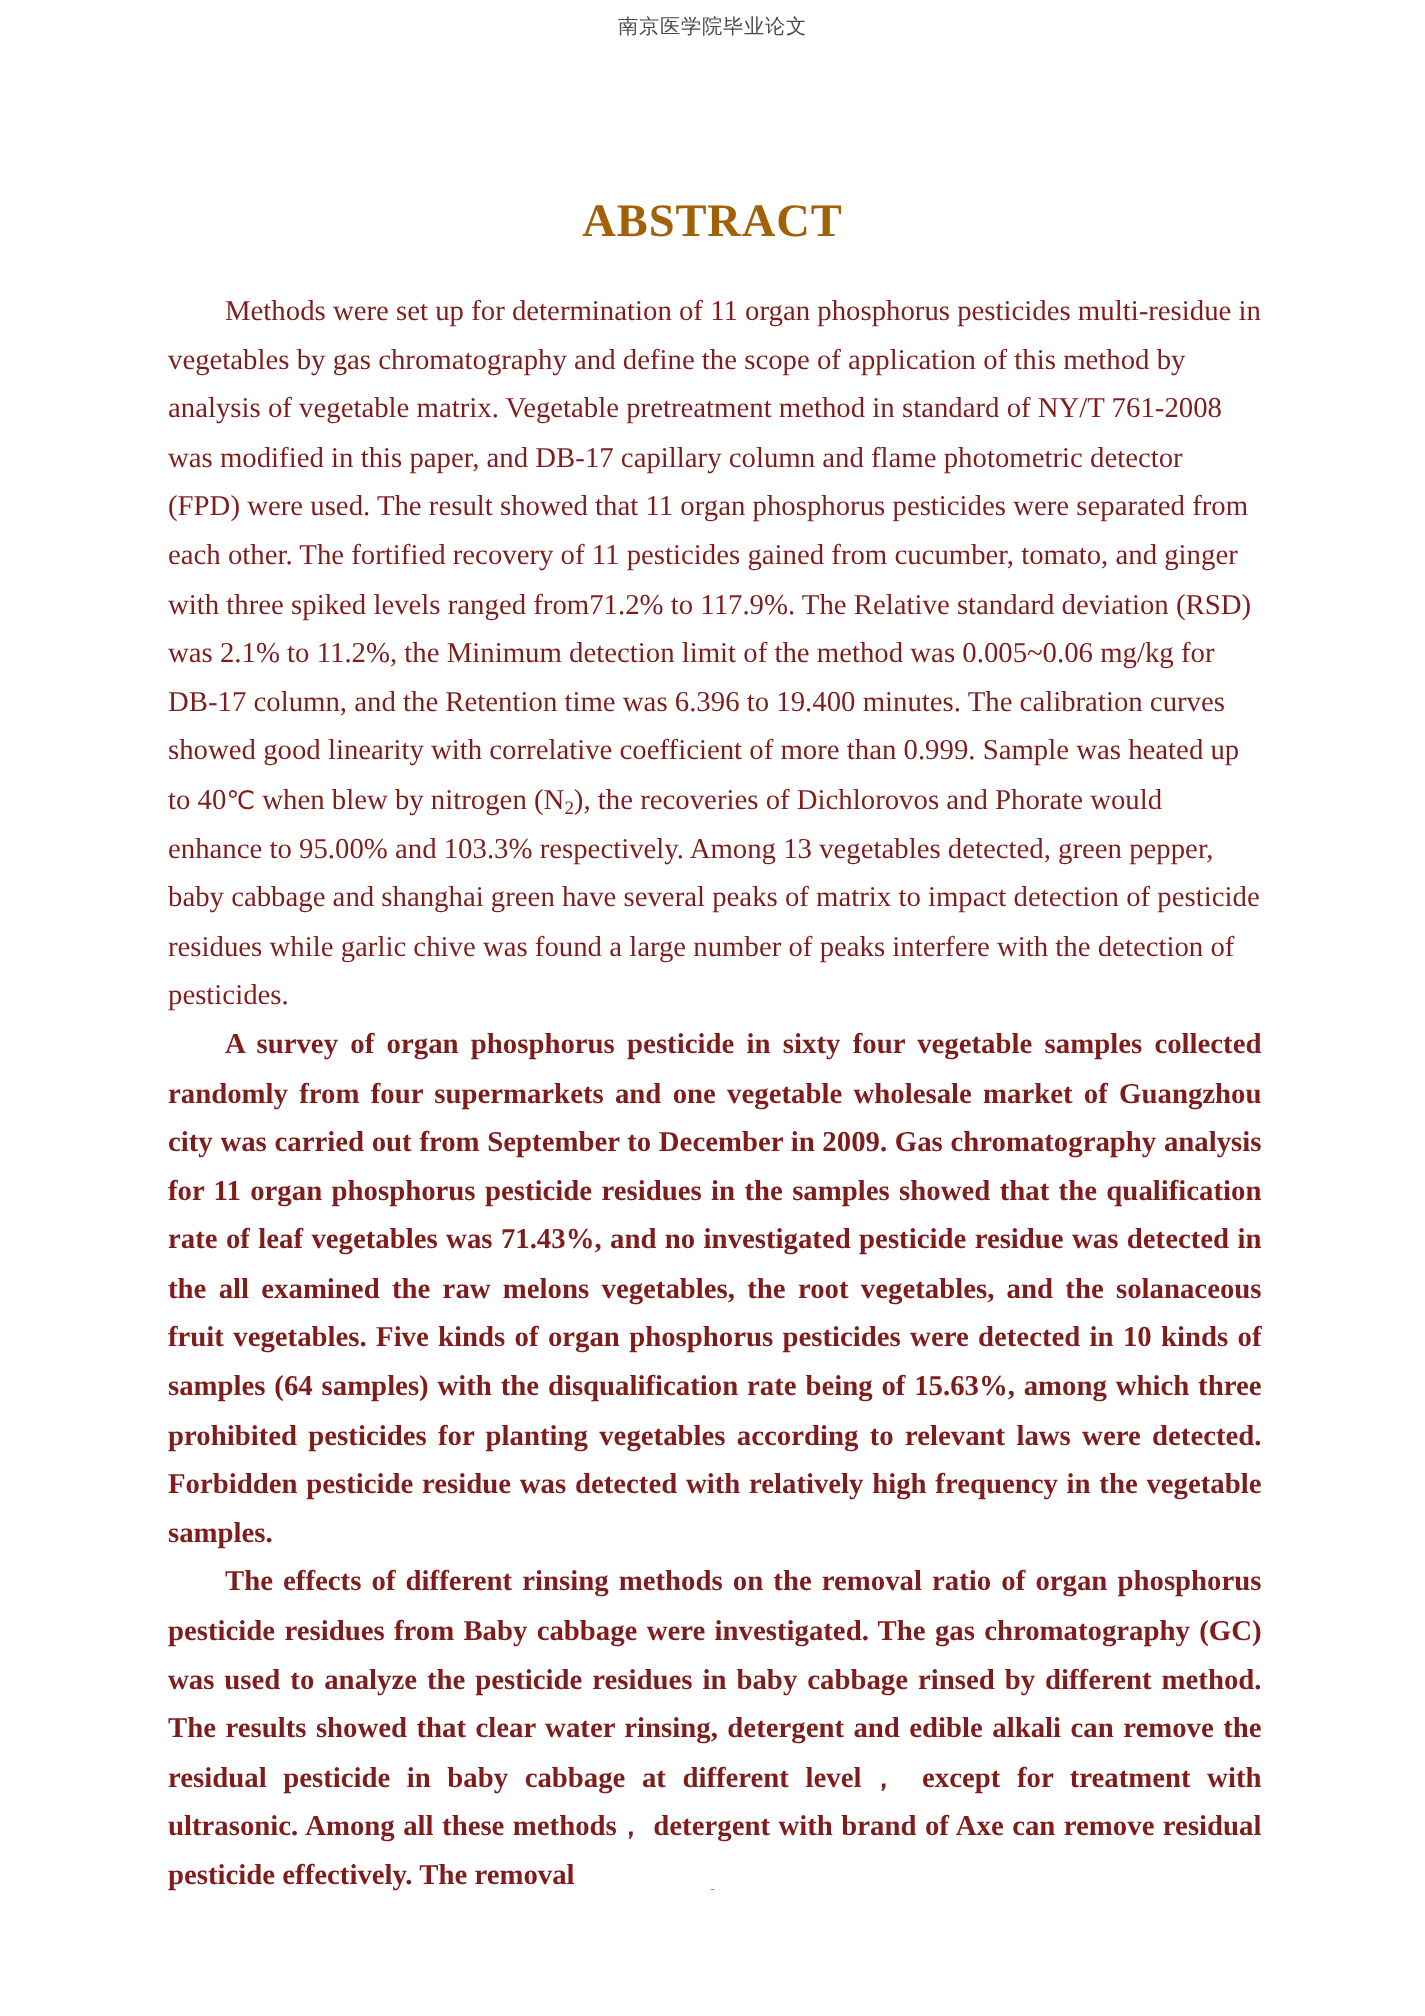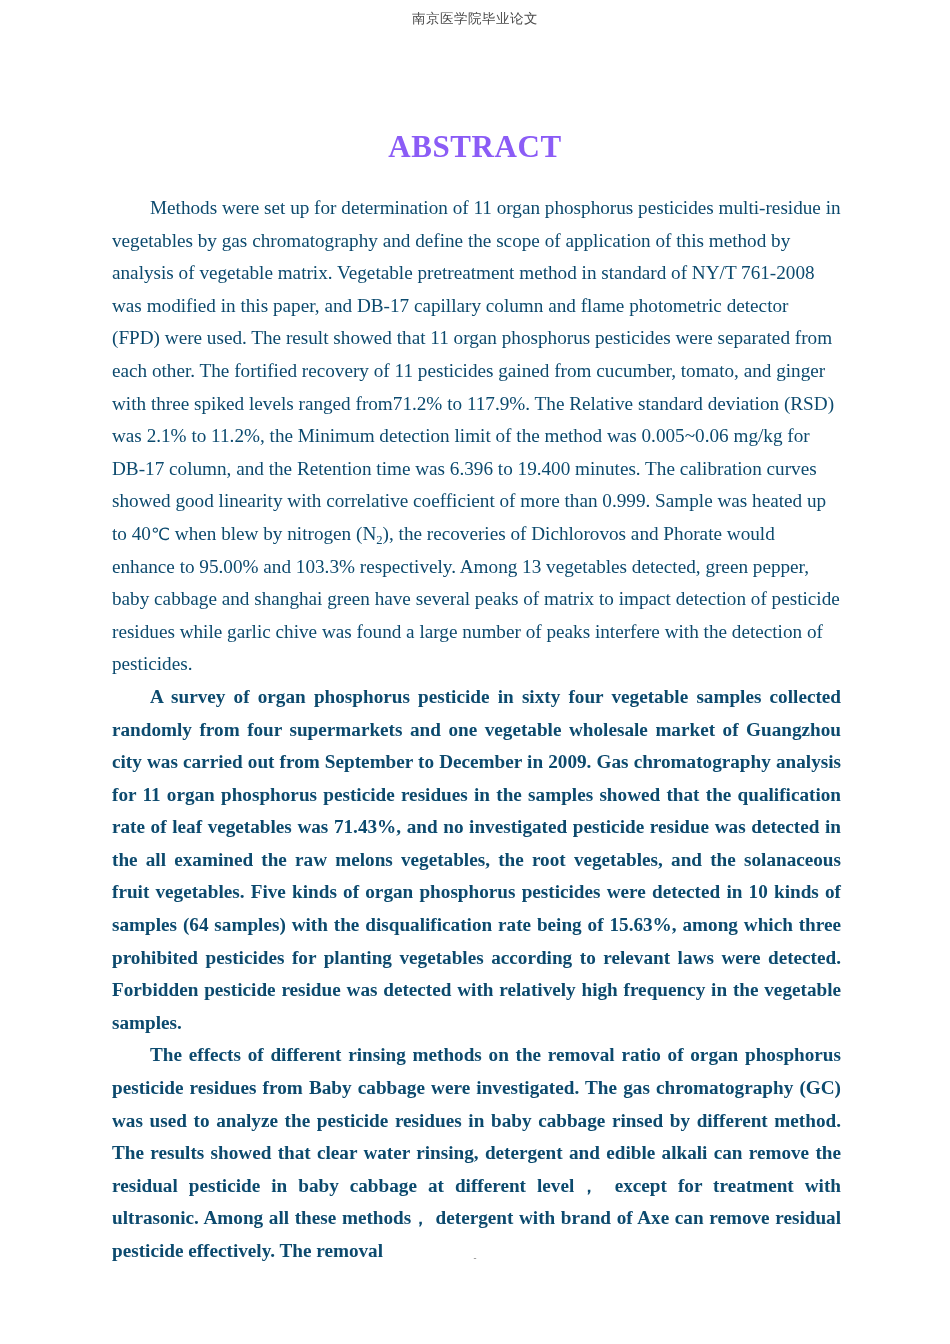--- a/index.html
+++ b/index.html
@@ -36,34 +36,34 @@
   .doc-title {
     position: absolute;
     top: 108px;
     left: 0;
     width: 950px;
     text-align: center;
     font-family: "Liberation Serif", "DejaVu Serif", serif;
     font-weight: bold;
     font-size: 31px;
     letter-spacing: 0.6px;
-    color: #8b5cf6;
+    color: #a16207;
   }
   
   .body-column {
     position: absolute;
     top: 192px;
     left: 112px;
     width: 729px;
   }
   p.para {
     margin: 0;
     font-size: 19.2px;
     line-height: 32.6px;
-    color: #0c4a6e;
+    color: #7f1d1d;
     text-indent: 38px;
     word-spacing: 0px;
   }
   p.para.justify {
     text-align: justify;
     text-align-last: left;
     font-weight: bold;
   }
   p.para.ragged {
     text-align: left;

